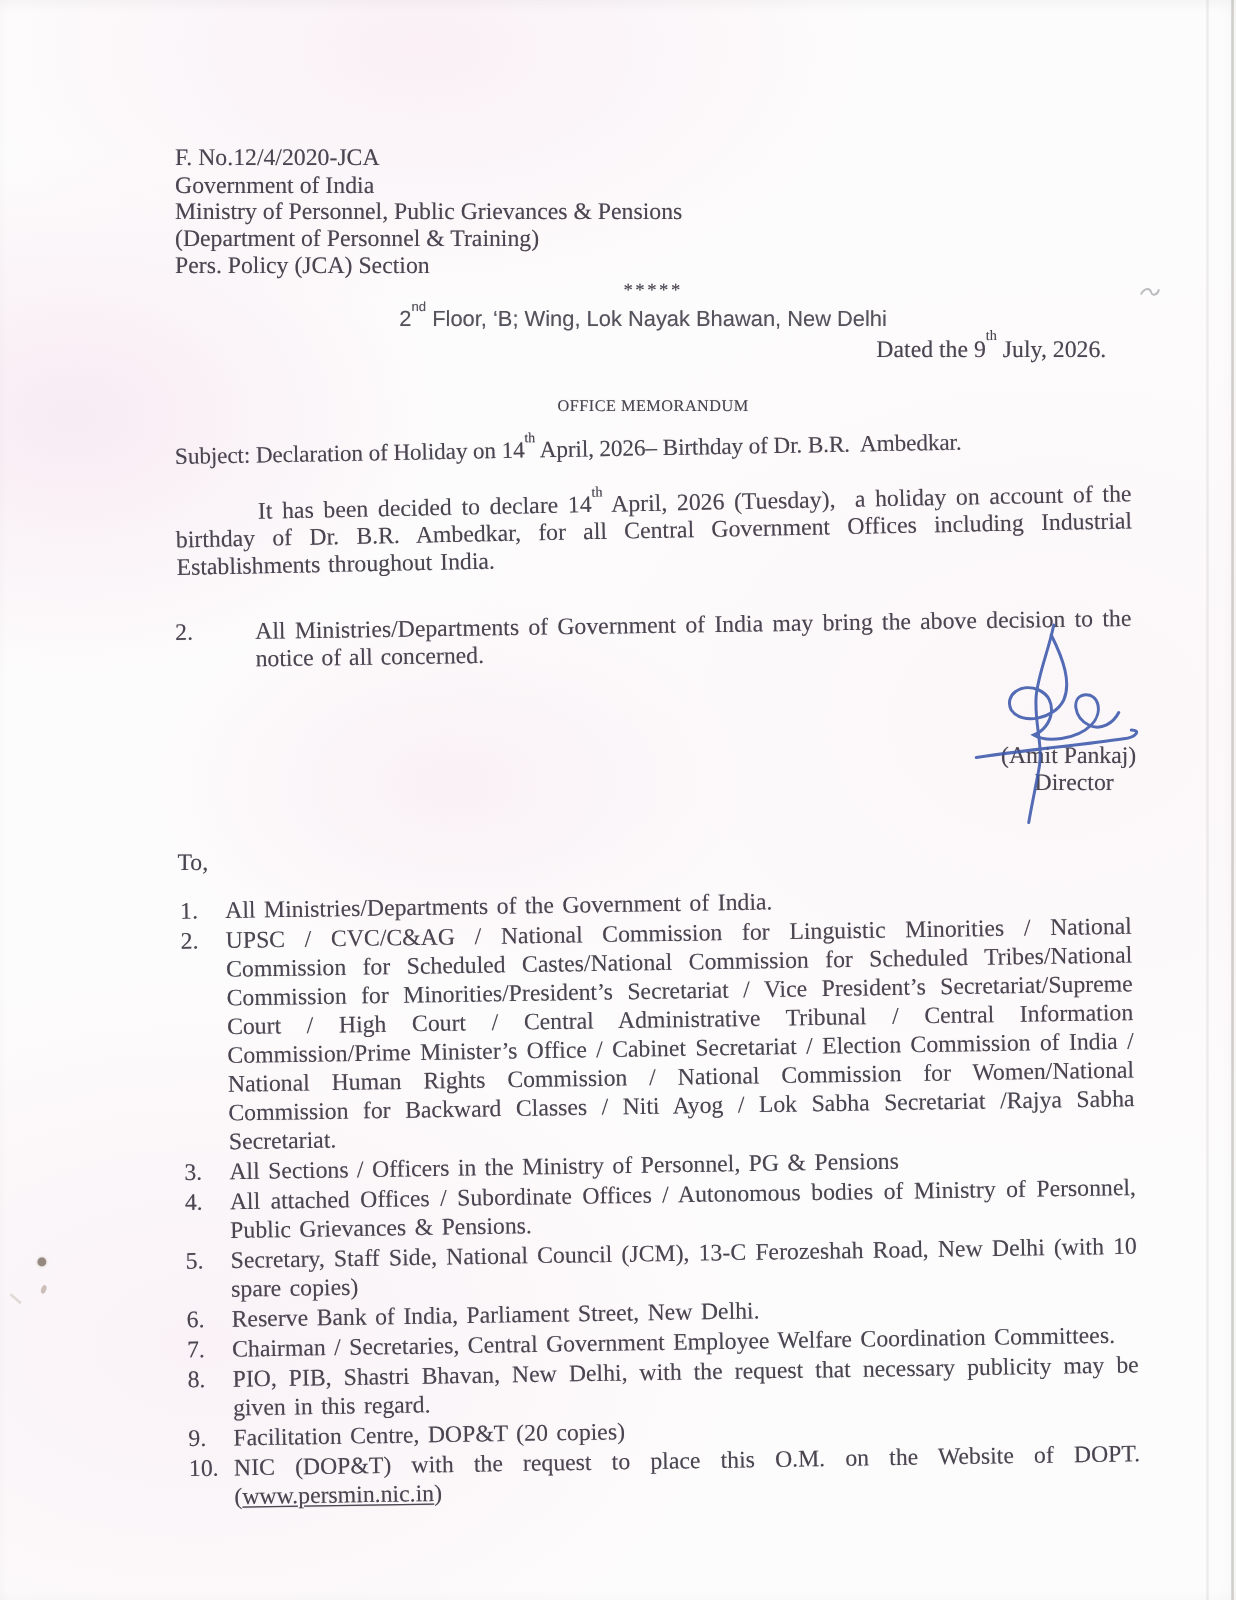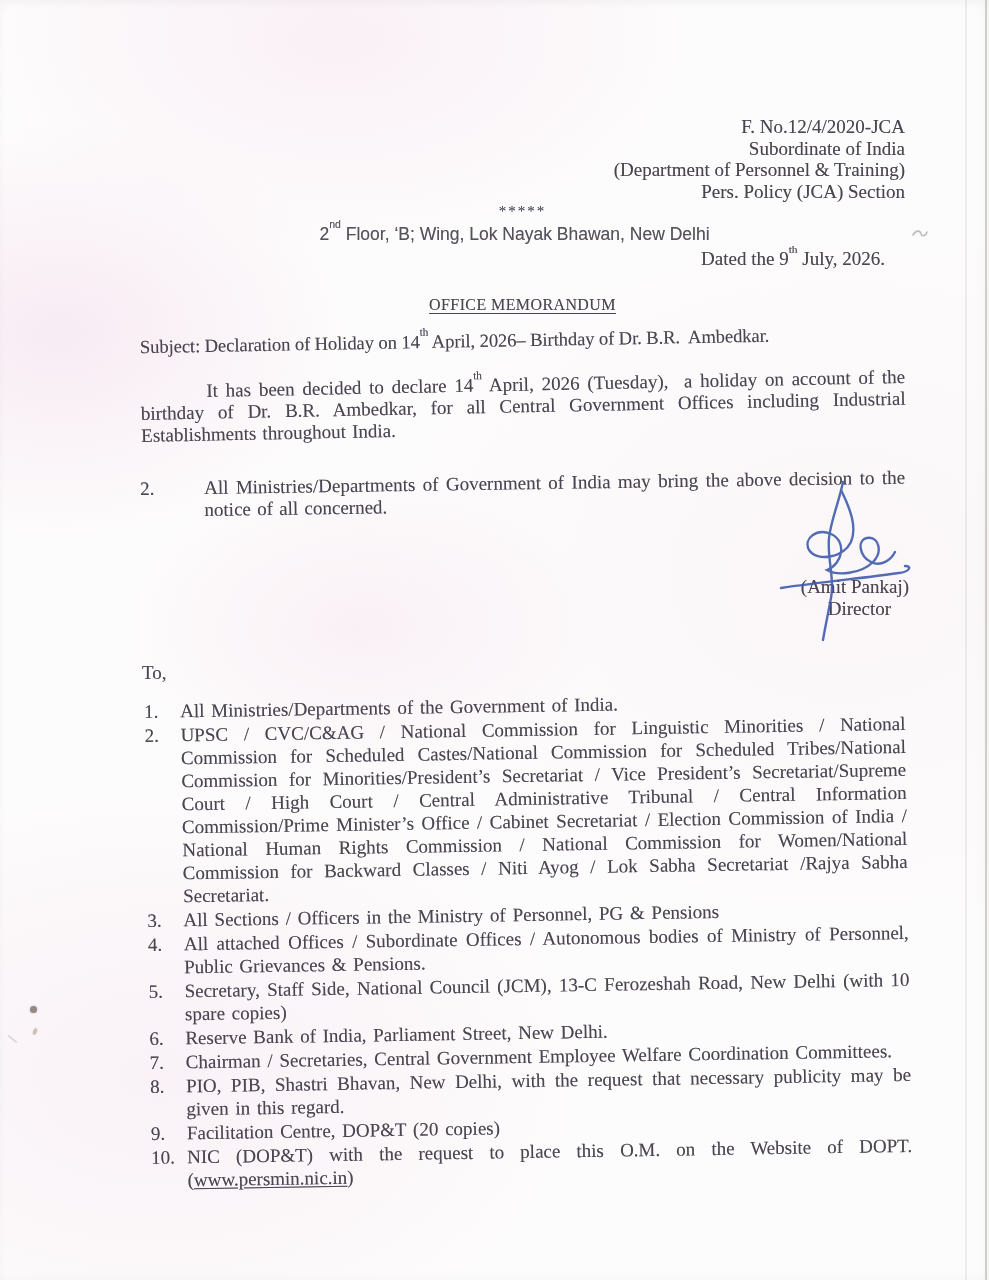--- a/index.html
+++ b/index.html
@@ -14,28 +14,28 @@
       radial-gradient(420px 300px at 6% 26%, rgba(243,221,236,.55), rgba(243,221,236,0) 70%),
       radial-gradient(520px 300px at 34% 3%, rgba(246,228,240,.5), rgba(246,228,240,0) 70%),
       radial-gradient(340px 220px at 36% 49%, rgba(245,226,238,.45), rgba(245,226,238,0) 70%),
       radial-gradient(620px 420px at 16% 84%, rgba(244,226,238,.4), rgba(244,226,238,0) 72%),
       radial-gradient(700px 520px at 85% 45%, rgba(248,239,245,.4), rgba(248,239,245,0) 75%),
       #fdfcfc;
     box-shadow:inset -4px 0 12px rgba(0,0,0,.03), inset 0 5px 10px rgba(0,0,0,.02);
   }
   .page *{text-shadow:0 0 .6px rgba(62,56,72,.4);}
   .content{padding:116px 84px 0 140px;}
-  .hdr{ text-align:right; font-size:19px; line-height:21.5px; }
+  .hdr{ text-align:left; font-size:19px; line-height:21.5px; }
   .stars{ text-align:center; font-size:15px; letter-spacing:2px; line-height:14px; margin-top:2px;}
   .addr{ text-align:center; margin-right:16px; margin-top:5px;
          font-family:"Liberation Sans","DejaVu Sans",sans-serif; font-size:17.5px; color:#55525c;}
   .dateline{ text-align:right; margin-right:20px; margin-top:3px; font-size:19px;}
   sup.sp{ font-size:.6em; position:relative; top:-.45em; }
-  .heading{ text-align:center; margin-top:26px; font-size:16px; letter-spacing:.4px;
-            text-decoration:underline; text-underline-offset:3px; }
+  .heading{ text-align:center; margin-top:26px; font-size:13px; letter-spacing:.4px;
+            text-underline-offset:3px; }
   .subject{ margin-top:22px; font-size:18.6px; white-space:pre; letter-spacing:-.1px;
             transform:rotate(-1.05deg); transform-origin:left center;}
   .para{ font-size:19px; line-height:22px; text-align:justify; white-space:pre-wrap; word-spacing:1.5px;}
   .para1{ margin-top:18px; text-indent:66px; transform:rotate(-1.15deg); transform-origin:left top;}
   .para2{ margin-top:30px; transform:rotate(-.85deg); transform-origin:left top; display:grid;
           grid-template-columns:64px 1fr;}
   .sig-block{ position:relative; height:136px;text-align:right; }
   .sig-name{ position:absolute; right:-4px; top:54px; font-size:19px; z-index:1;}
   .sig-desig{ position:absolute; right:14px; top:76px; font-size:19px; z-index:1;}
   .sig-svg{ position:absolute; right:-20px; top:-46px; z-index:2; }
@@ -59,21 +59,22 @@
               background:rgba(160,155,148,.45);}
 </style>
 </head>
 <body>
 
 <div class="page">
   <div class="content">
 
     <div class="hdr">
       <div>F. No.12/4/2020-JCA</div>
-      <div>Subordinate of India</div>
+      <div>Government of India</div>
+      <div>Ministry of Personnel, Public Grievances &amp; Pensions</div>
       <div>(Department of Personnel &amp; Training)</div>
       <div>Pers. Policy (JCA) Section</div>
     </div>
     <div class="stars">*****</div>
 
     <div class="addr"><span>2</span><sup class="sp">nd</sup><span> Floor, ‘B; Wing, Lok Nayak Bhawan, New Delhi</span></div>
     <div class="dateline"><span>Dated the 9</span><sup class="sp">th</sup><span> July, 2026.</span></div>
 
     <div class="heading">OFFICE MEMORANDUM</div>
 

